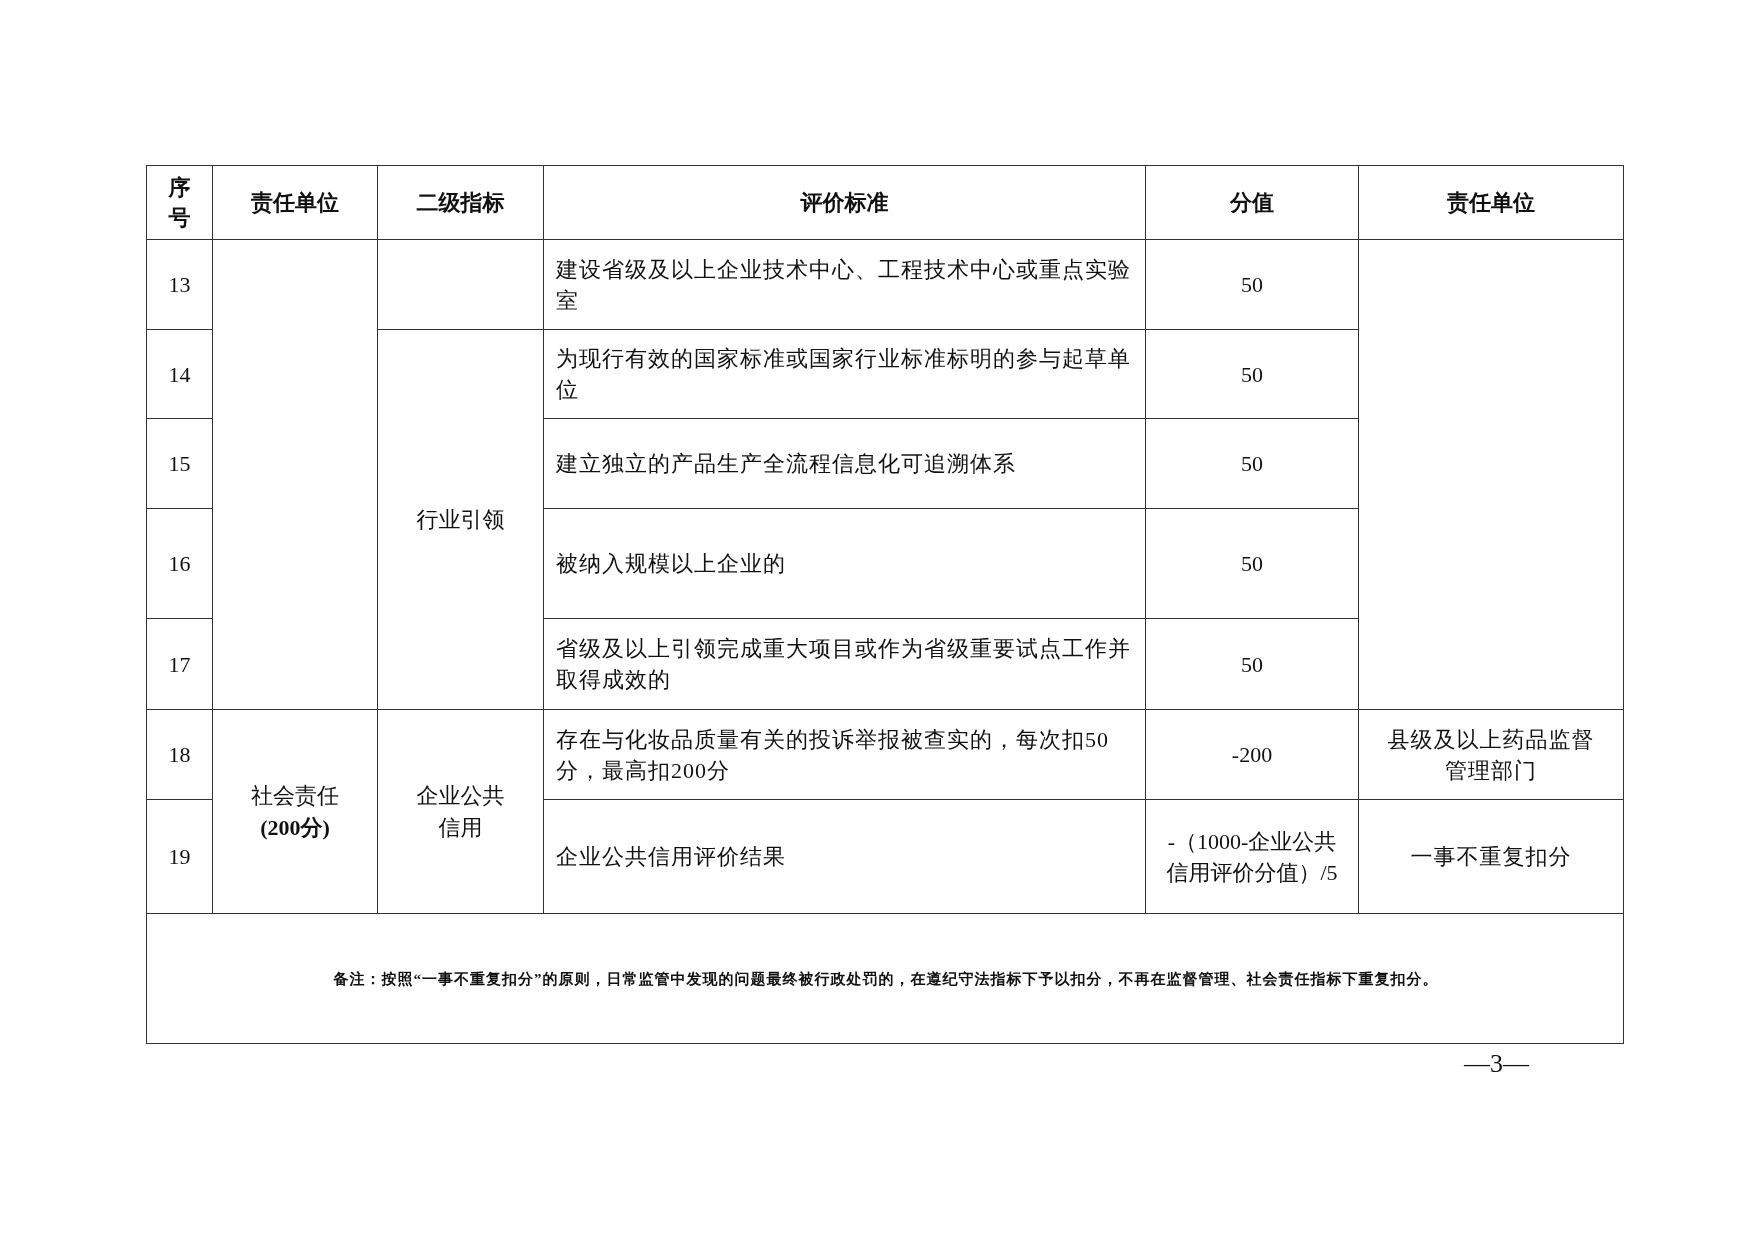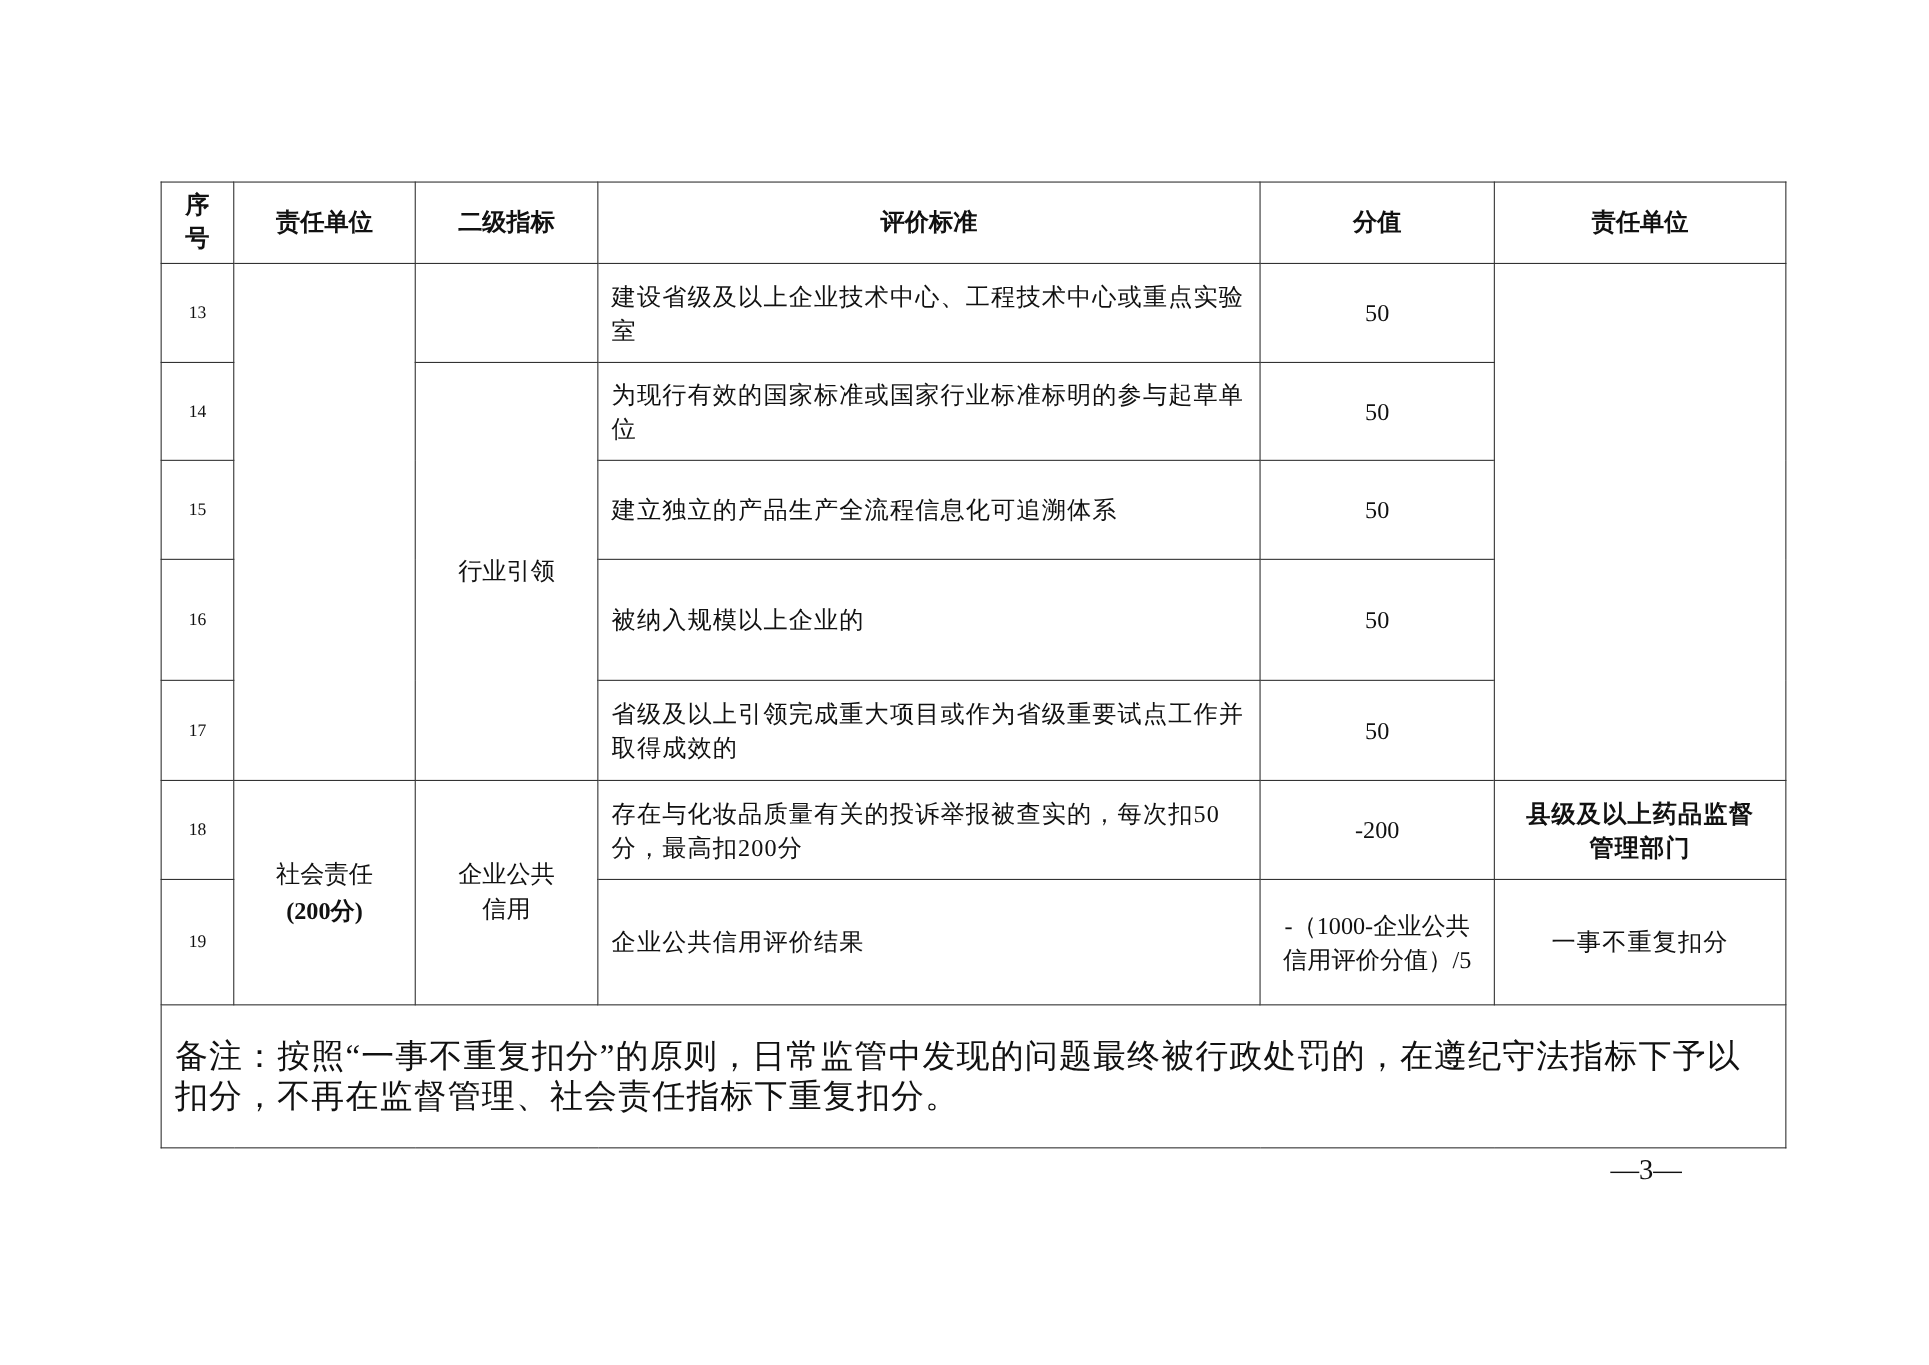--- a/index.html
+++ b/index.html
@@ -3,25 +3,25 @@
 <meta charset="utf-8">
 <style>
   html, body { margin:0; padding:0; background:#ffffff; }
   body { width:1754px; height:1241px; position:relative; overflow:hidden;
          font-family:"Liberation Serif","DejaVu Serif",serif; color:#111; }
   .tbl { position:absolute; left:146px; top:165px; border-collapse:collapse; table-layout:fixed;border-radius:18px; }
   .tbl td, .tbl th { border:1.5px solid #333; padding:0; text-align:center; vertical-align:middle; }
   .tbl th { font-family:"DejaVu Sans","Liberation Sans",sans-serif; font-weight:bold; font-size:22px; line-height:31px; }
   .tbl td { font-size:22px; line-height:31px; }
   .tbl td.crit { text-align:left; padding:0 10px 0 12px; letter-spacing:1px; }
-  .tbl td.idx { font-size:16px; }
+  .tbl td.idx { font-size:22px; }
   .tbl td.lvl { font-family:"DejaVu Sans","Liberation Sans",sans-serif; font-size:22px; line-height:32px; }
   .tbl td.lvl .b { font-family:"Liberation Serif",serif; font-weight:bold; }
   .tbl td.unit { letter-spacing:1px; }
-  .tbl td.note { text-align:left; padding:0 10px 0 12px; font-size:30px; line-height:36px; letter-spacing:1px; }
+  .tbl td.note { text-align:center; padding:0 10px 0 12px; font-size:15px; line-height:36px; letter-spacing:1px;font-weight:bold; }
   .pagenum { position:absolute; left:1464px; top:1049px; font-size:26px; font-family:"Liberation Serif",serif; }
 </style>
 </head>
 <body>
 
 <table class="tbl">
   <colgroup>
     <col style="width:66px">
       <col style="width:165px">
       <col style="width:166px">
@@ -69,21 +69,21 @@
   </tr>
   <tr style="height:90px">
     <td class="idx">18</td>
     <td rowspan="2" class="lvl">
       <div>社会责任</div>
       <div class="b">(200分)</div>
     </td>
     <td rowspan="2" class="lvl"><span style="display:inline-block;width:96px;">企业公共信用</span></td>
     <td class="crit">存在与化妆品质量有关的投诉举报被查实的，每次扣50分，最高扣200分</td>
     <td>-200</td>
-    <td class="unit"><span style="display:inline-block;width:220px;font-weight:bold;">县级及以上药品监督管理部门</span></td>
+    <td class="unit"><span style="display:inline-block;width:220px;">县级及以上药品监督管理部门</span></td>
   </tr>
   <tr style="height:114px">
     <td class="idx">19</td>
     <td class="crit">企业公共信用评价结果</td>
     <td><span style="display:inline-block;width:190px;">-（1000-企业公共信用评价分值）/5</span></td>
     <td class="unit">一事不重复扣分</td>
   </tr>
   <tr style="height:130px">
     <td colspan="6" class="note">备注：按照“一事不重复扣分”的原则，日常监管中发现的问题最终被行政处罚的，在遵纪守法指标下予以扣分，不再在监督管理、社会责任指标下重复扣分。</td>
   </tr>

